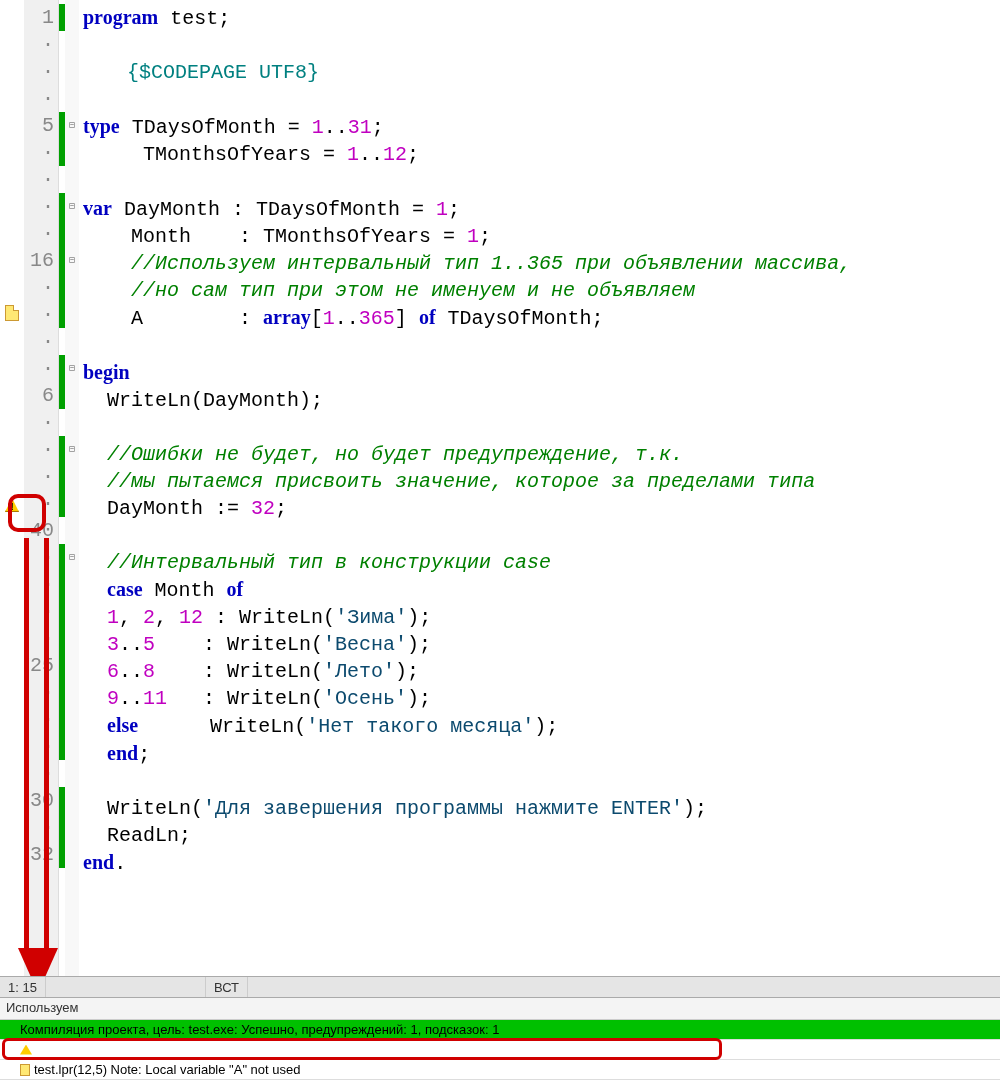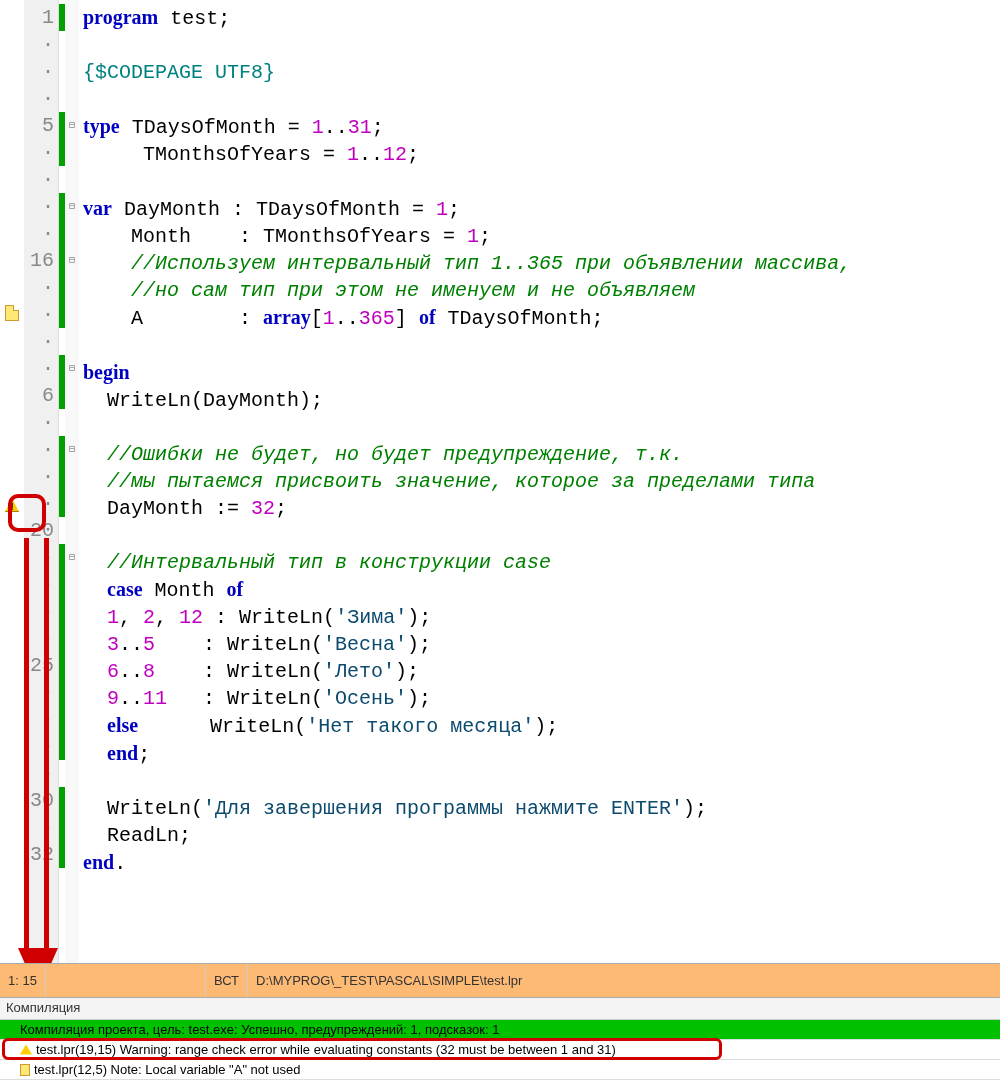--- a/index.html
+++ b/index.html
@@ -81,40 +81,40 @@
     flex: 1;
     font-family: 'Courier New', monospace;
     font-size: 20px;
     line-height: 27px;
     white-space: pre;
     padding-top: 4px;
     padding-left: 4px;
     overflow: hidden;
   }
   .kw { color: #0000c0; font-weight: bold; font-family: Liberation Serif, serif; }
-  .dir { color: #008080; }
+  .dir { color: #008080; margin-left: 44px; }
   .cmt { color: #008000; font-style: italic; }
   .num { color: #c000c0; }
   .str { color: #0c4a6e; }
   
   .annot-warn-box {
     position: absolute;
     border: 4px solid #d00000;
     border-radius: 10px;
     pointer-events: none;
   }
   .annot-arrow-shaft {
     position: absolute;
     background: #d00000;
     pointer-events: none;
   }
 
   .status-bar {
-    height: 35px;
-    background: #fdba74;
+    height: 22px;
+    background: #e5e5e5;
     border-top: 1px solid #aaa;
     border-bottom: 1px solid #aaa;
     display: flex;
     font-family: Arial, sans-serif;
     font-size: 13px;
     color: #333;
     align-items: center;
   }
   .status-bar .cell { padding: 0 8px; border-right: 1px solid #ccc; height: 100%; display: flex; align-items: center; }
   .status-bar .cell.wide { min-width: 160px; }
@@ -209,21 +209,21 @@
       <div>16</div>
       <div>·</div>
       <div>·</div>
       <div>·</div>
       <div>·</div>
       <div>6</div>
       <div>·</div>
       <div>·</div>
       <div>·</div>
       <div>·</div>
-      <div>20</div>
+      <div>40</div>
       <div>·</div>
       <div>·</div>
       <div>·</div>
       <div>·</div>
       <div>25</div>
       <div>·</div>
       <div>·</div>
       <div>·</div>
       <div>·</div>
       <div>30</div>
@@ -305,26 +305,24 @@
   <div class="annot-arrow-shaft" style="left:44px; top:538px; width:5px; height:420px;"></div>
   <svg style="position:absolute; left:8px; top:948px; pointer-events:none;" width="60" height="48">
     <polygon points="10,0 50,0 30,45" fill="#d00000"></polygon>
   </svg>
 </div>
 
 <div class="status-bar">
   <div class="cell">1: 15</div>
   <div class="cell wide"></div>
   <div class="cell">ВСТ</div>
-  <div class="cell" style="flex:1;border-right:none">D:\MYPROG\_TEST\PASCAL\SIMPLE\test.lpr</div>
 </div>
 
-<div class="messages-title">Компиляция</div>
+<div class="messages-title">Используем</div>
 <div class="msg-row compile">Компиляция проекта, цель: test.exe: Успешно, предупреждений: 1, подсказок: 1</div>
 <div class="msg-row warning">
   <span class="mini-warn"></span>
-  <span>test.lpr(19,15) Warning: range check error while evaluating constants (32 must be between 1 and 31)</span>
   <div class="msg-warn-highlight" style="width:720px;"></div>
 </div>
 <div class="msg-row note">
   <span class="mini-note"></span>
   <span>test.lpr(12,5) Note: Local variable "A" not used</span>
 </div>
 
 </body></html>

